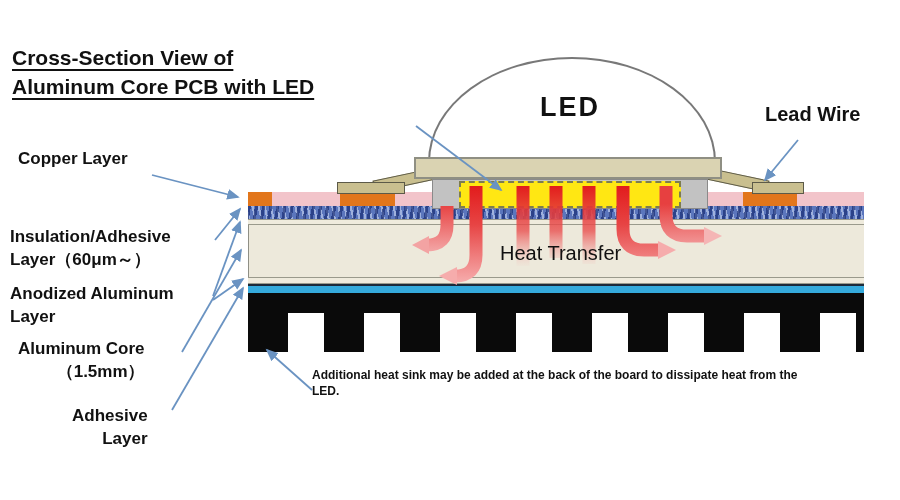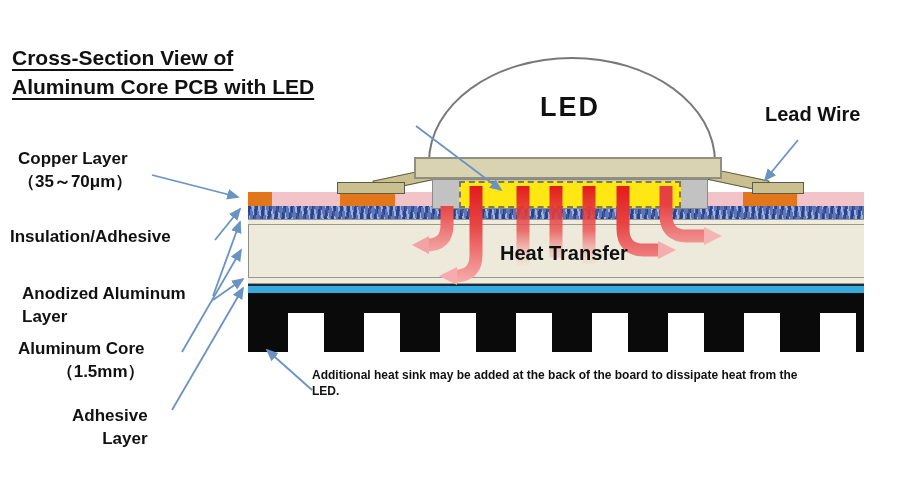--- a/index.html
+++ b/index.html
@@ -6,21 +6,21 @@
   .stage{position:relative;width:864px;height:500px;background:#fff;overflow:hidden;
          font-family:"Liberation Sans","DejaVu Sans",sans-serif;color:#111;}
   .abs{position:absolute;}
   
   .title{left:12px;top:44px;font-size:21px;font-weight:bold;line-height:1.38;z-index:50;}
   .title .u{text-decoration:underline;text-decoration-thickness:2px;text-underline-offset:4px;}
   
   .lbl{font-weight:bold;font-size:17px;line-height:1.35;z-index:50;}
   .big-lbl{font-weight:bold;font-size:20px;z-index:50;}
   .led-lbl{font-weight:bold;font-size:27px;letter-spacing:2px;z-index:50;}
-  .ht-lbl{font-weight:bold;font-size:20px;z-index:50;}
+  .ht-lbl{font-weight:normal;font-size:20px;z-index:50;}
   .note{font-size:12px;font-weight:600;line-height:1.3;width:505px;z-index:50;}
   
   .layer{position:absolute;left:248px;width:647px;box-sizing:border-box;}
   .copper-row{top:192px;height:14px;background:var(--pink);}
   .seg{position:absolute;top:0;height:100%;}
   .seg.cu{background:var(--copper);}
   .insul{top:206px;height:13px;
      background:
        repeating-linear-gradient(100deg, rgba(18,38,110,.65) 0 3px, rgba(0,0,0,0) 3px 7px),
        repeating-linear-gradient(78deg, rgba(215,226,248,.55) 0 2px, rgba(0,0,0,0) 2px 6px),
@@ -54,26 +54,26 @@
 
 <div class="stage">
 
   <div class="abs title">
     <div class="u">Cross-Section View of</div>
     <div class="u">Aluminum Core PCB with LED</div>
   </div>
 
   <div class="abs lbl" style="left:18px;top:148px;">
     <div>Copper Layer</div>
-    <div>（35～70μm）</div>
   </div>
   <div class="abs lbl" style="left:10px;top:226px;">
     <div>Insulation/Adhesive</div>
+    <div>Layer（60μm～）</div>
   </div>
-  <div class="abs lbl" style="left:10px;top:283px;margin-left:12px;">
+  <div class="abs lbl" style="left:10px;top:283px;">
     <div>Anodized Aluminum</div>
     <div>Layer</div>
   </div>
   <div class="abs lbl" style="left:18px;top:338px;text-align:right;">
     <div>Aluminum  Core</div>
     <div>（1.5mm）</div>
   </div>
   <div class="abs lbl" style="left:72px;top:405px;text-align:right;">
     <div>Adhesive</div>
     <div>Layer</div>

